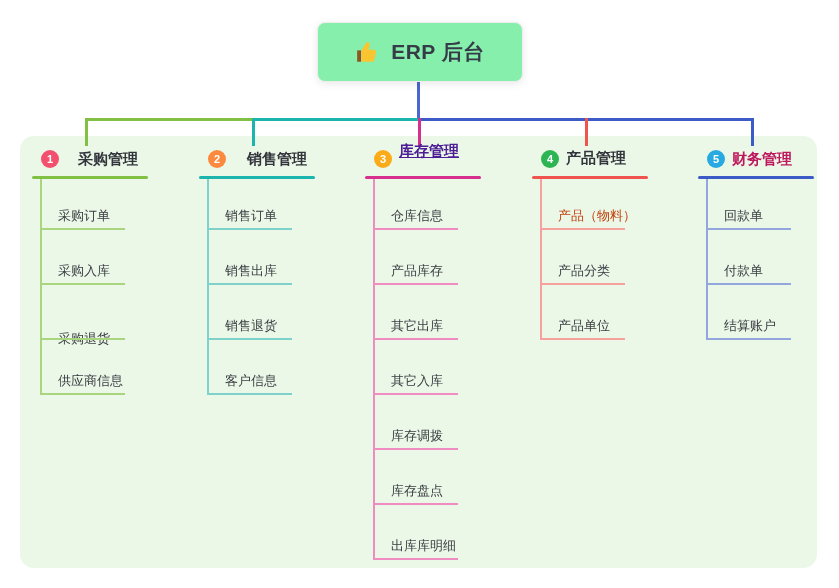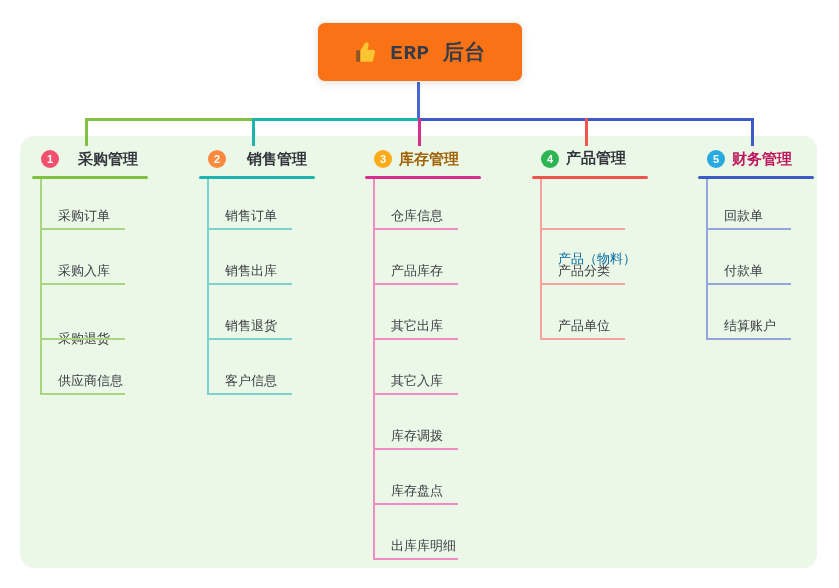--- a/index.html
+++ b/index.html
@@ -7,25 +7,24 @@
     width:839px;height:588px;
     font-family:"Liberation Sans","DejaVu Sans",sans-serif;
     background:#ffffff;
     overflow:hidden;
   }
   #stage{position:relative;width:839px;height:588px;background:#ffffff;}
   .abs{position:absolute;}
   
   .root-card{
     left:317px;top:22px;width:206px;height:60px;
-    background:#f97316;border:1px solid #ededed;border-radius:8px;
+    background:#86efac;border:1px solid #ededed;border-radius:8px;
     box-shadow:0 2px 8px rgba(0,0,0,.09);
     display:flex;align-items:center;justify-content:center;gap:10px;
     box-sizing:border-box;
-    font-family:Liberation Mono, monospace;
   }
   .root-title{font-size:21px;font-weight:600;letter-spacing:.5px;}
   .thumb-icon{width:26px;height:26px;display:inline-block;}
   
   .panel{left:20px;top:136px;width:797px;height:432px;border-radius:14px;}
   
   .line{position:absolute;}
   
   .badge{
     position:absolute;width:18px;height:18px;border-radius:50%;
@@ -102,21 +101,21 @@
           <div class="child-label" style="left: 225px; top: 317px; color: rgb(58, 61, 66);">销售退货</div>
           <div class="line" style="left: 207px; top: 338px; width: 85px; height: 2px; background: rgb(126, 210, 203);"></div>
         </div>
         <div>
           <div class="child-label" style="left: 225px; top: 372px; color: rgb(58, 61, 66);">客户信息</div>
           <div class="line" style="left: 207px; top: 393px; width: 85px; height: 2px; background: rgb(126, 210, 203);"></div>
         </div>
       </div>
       <div>
         <div class="badge" style="left: 374px; top: 150px; background: rgb(251, 171, 24);"><span>3</span></div>
-        <div class="branch-title" style="left: 399px; top: 149px; color: #a16207;">库存管理</div>
+        <div class="branch-title" style="left: 399px; top: 141px; color: #4c1d95; text-decoration: underline;">库存管理</div>
         <div class="line topic-underline" style="left: 365px; top: 176px; width: 116px; height: 3px; background: rgb(214, 47, 141);"></div>
         <div class="line" style="left: 373px; top: 179px; width: 2px; height: 381px; background: rgb(240, 140, 194);"></div>
         <div>
           <div class="child-label" style="left: 391px; top: 207px; color: rgb(58, 61, 66);">仓库信息</div>
           <div class="line" style="left: 373px; top: 228px; width: 85px; height: 2px; background: rgb(240, 140, 194);"></div>
         </div>
         <div>
           <div class="child-label" style="left: 391px; top: 262px; color: rgb(58, 61, 66);">产品库存</div>
           <div class="line" style="left: 373px; top: 283px; width: 85px; height: 2px; background: rgb(240, 140, 194);"></div>
         </div>
@@ -140,21 +139,21 @@
           <div class="child-label" style="left: 391px; top: 537px; color: rgb(58, 61, 66);">出库库明细</div>
           <div class="line" style="left: 373px; top: 558px; width: 85px; height: 2px; background: rgb(240, 140, 194);"></div>
         </div>
       </div>
       <div>
         <div class="badge" style="left: 541px; top: 150px; background: rgb(46, 181, 83);"><span>4</span></div>
         <div class="branch-title" style="left: 566px; top: 149px; color: rgb(50, 53, 60); font-family: Liberation Serif, serif;">产品管理</div>
         <div class="line topic-underline" style="left: 532px; top: 176px; width: 116px; height: 3px; background: rgb(240, 84, 79);"></div>
         <div class="line" style="left: 540px; top: 179px; width: 2px; height: 161px; background: rgb(247, 161, 156);"></div>
         <div>
-          <div class="child-label" style="left: 558px; top: 207px; color: #0369a1; margin-top: 43px;">产品（物料）</div>
+          <div class="child-label" style="left: 558px; top: 207px; color: #c2410c;">产品（物料）</div>
           <div class="line" style="left: 540px; top: 228px; width: 85px; height: 2px; background: rgb(247, 161, 156);"></div>
         </div>
         <div>
           <div class="child-label" style="left: 558px; top: 262px; color: rgb(58, 61, 66);">产品分类</div>
           <div class="line" style="left: 540px; top: 283px; width: 85px; height: 2px; background: rgb(247, 161, 156);"></div>
         </div>
         <div>
           <div class="child-label" style="left: 558px; top: 317px; color: rgb(58, 61, 66);">产品单位</div>
           <div class="line" style="left: 540px; top: 338px; width: 85px; height: 2px; background: rgb(247, 161, 156);"></div>
         </div>

